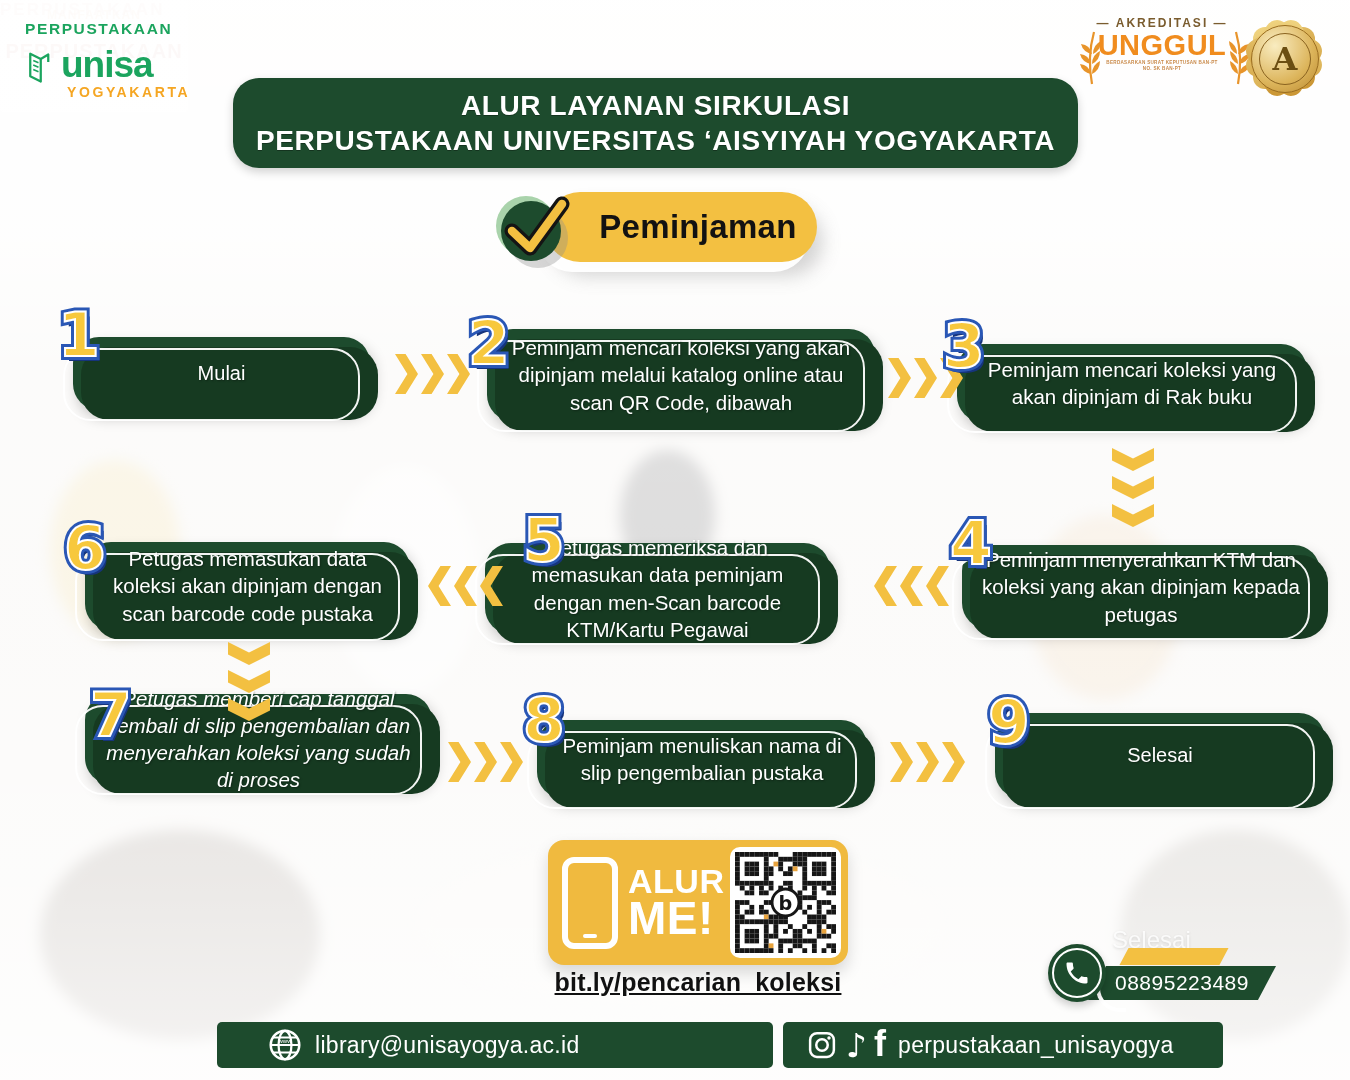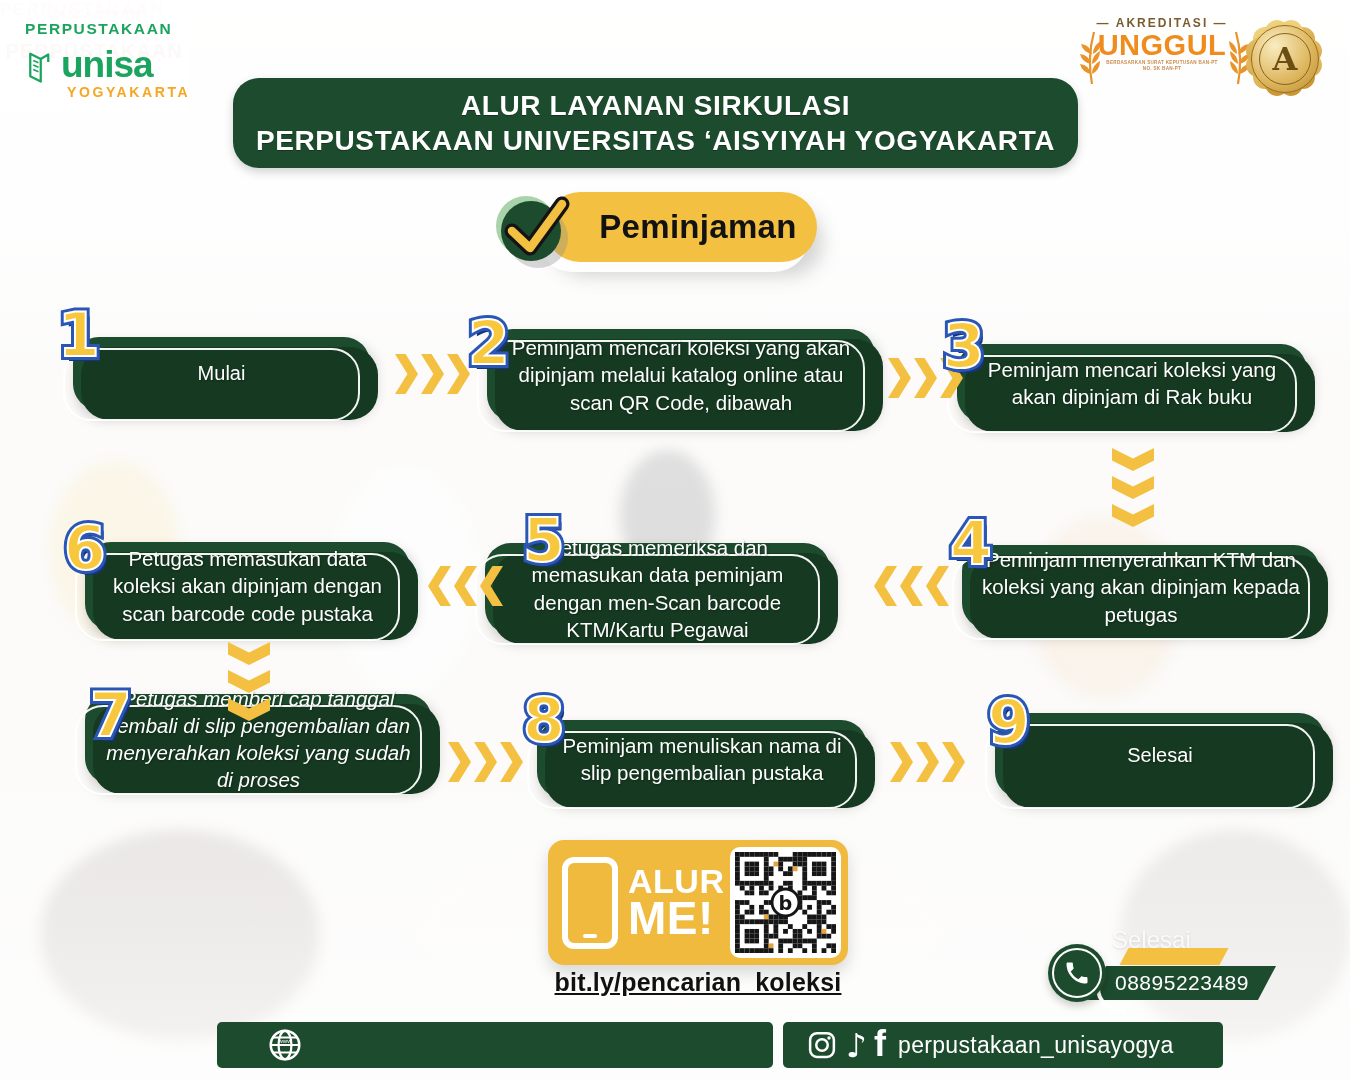--- a/index.html
+++ b/index.html
@@ -575,20 +575,21 @@
     </svg>
   </div>
 
   <div class="bar bar-email">
     <svg class="icon36" viewBox="0 0 24 24">
       <circle cx="12" cy="12" r="9.5" stroke="#fff" stroke-width="1.7" fill="none"></circle>
       <ellipse cx="12" cy="12" rx="4.3" ry="9.5" stroke="#fff" stroke-width="1.5" fill="none"></ellipse>
       <path d="M2.5 12 h19 M4 7 h16 M4 17 h16" stroke="#fff" stroke-width="1.4"></path>
       <text x="12" y="10.4" font-size="4" text-anchor="middle" fill="#fff" font-family="Liberation Sans, sans-serif">www</text>
     </svg>
+    <span class="txt">library@unisayogya.ac.id</span>
   </div>
   <div class="bar bar-social">
     <svg class="ig" viewBox="0 0 24 24">
       <rect x="2.5" y="2.5" width="19" height="19" rx="5.5" stroke="#fff" stroke-width="2" fill="none"></rect>
       <circle cx="12" cy="12" r="4.6" stroke="#fff" stroke-width="2" fill="none"></circle>
       <circle cx="17.6" cy="6.4" r="1.4" fill="#fff"></circle>
     </svg>
     <span class="note">♪</span>
     <span class="fb">f</span>
     <span class="txt">perpustakaan_unisayogya</span>

